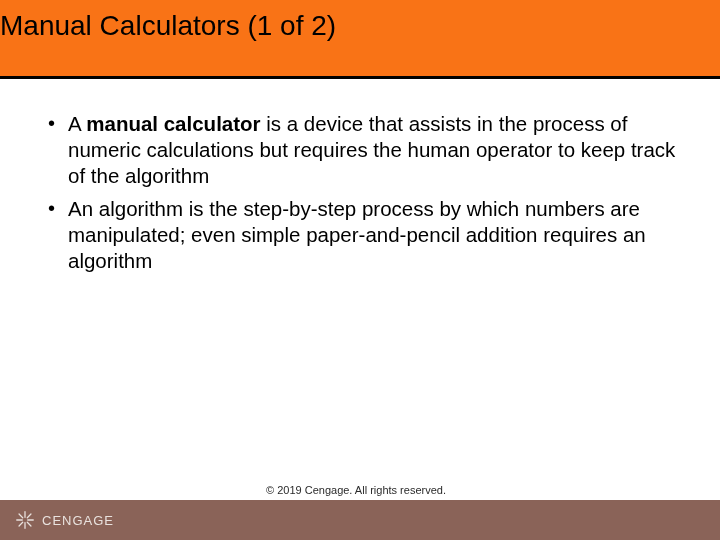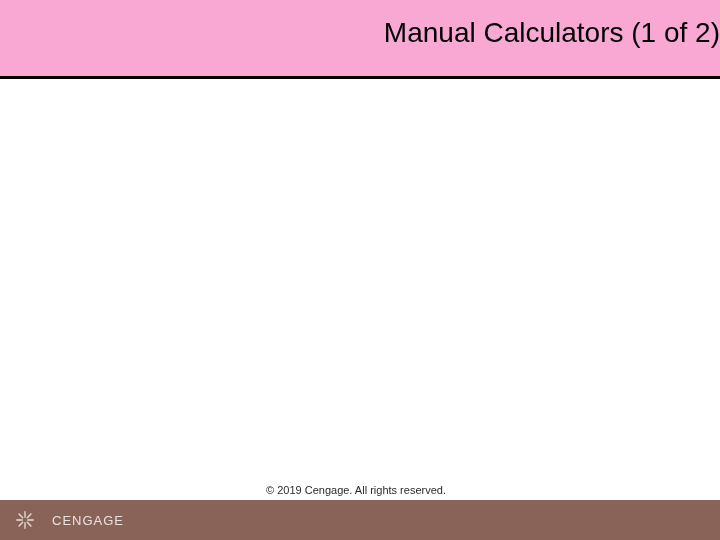--- a/index.html
+++ b/index.html
@@ -1,45 +1,51 @@
 <!DOCTYPE html>
 <html><head>
 <meta charset="utf-8">
 <style>
   * { margin: 0; padding: 0; box-sizing: border-box; }
   html, body { width: 720px; height: 540px; font-family: Arial, Helvetica, sans-serif; background: #fff; overflow: hidden; }
   .slide { width: 720px; height: 540px; position: relative; display: flex; flex-direction: column; }
-  .header-band { background: #f9a8d4; height: 76px; display: flex; align-items: flex-start; justify-content: flex-end; padding-top: 17px; }
+  .header-band { background: #f97316; height: 76px; display: flex; align-items: flex-start; justify-content: flex-start; padding-top: 10px; }
   .title { color: #000; font-size: 28px; font-weight: 400; }
   .underline { height: 3px; background: #000; margin: 0 0 0 0; }
   .body { flex: 1; padding: 32px 40px 0 46px; }
   ul.bullets { list-style: none; }
   ul.bullets > li { position: relative; padding-left: 22px; margin-bottom: 6px; font-size: 20.5px; line-height: 1.28; color: #000; }
   ul.bullets > li::before { content: "•"; position: absolute; left: 2px; top: 0; font-size: 20px; color: #000; }
   .b { font-weight: 700; }
   .footer { position: absolute; bottom: 0; left: 0; right: 0; height: 40px; background: #8a6358; display: flex; align-items: center; }
-  .logo { display: flex; align-items: center; gap: 16px; margin-left: 14px; color: #fff; justify-content: center; }
+  .logo { display: flex; align-items: center; gap: 6px; margin-left: 14px; color: #fff; justify-content: center; }
   .logo-mark { width: 22px; height: 22px; position: relative; }
   .logo-text { font-size: 13px; letter-spacing: 1px; font-weight: 400; color: #e9e2de; }
   .copyright { position: absolute; left: 0; right: 8px; text-align: center; font-size: 11px; color: #2a2a2a; bottom: 44px; }
   
   .pre-footer { position: absolute; bottom: 40px; left: 0; right: 0; height: 1px; background: rgba(0,0,0,0); }
 </style>
 </head>
 <body>
 
 <div class="slide">
 
   <div class="header-band">
     <div class="title">Manual Calculators (1 of 2)</div>
   </div>
   <div class="underline"></div>
 
   <div class="body">
     <ul class="bullets">
+      <li>
+        <span>A </span><span class="b">manual calculator</span><span> is a device that assists in the process of numeric calculations but requires the human operator to keep track of the algorithm</span>
+      </li>
+      <li>
+        <span></span><span class="b"></span><span>An algorithm is the step-by-step process by which numbers are manipulated; even simple paper-and-pencil addition requires an algorithm</span>
+      </li>
     </ul>
   </div>
 
   <div class="copyright">© 2019 Cengage. All rights reserved.</div>
   <div class="pre-footer"></div>
 
   <div class="footer">
     <div class="logo">
       <span class="logo-mark">
         <svg viewBox="0 0 24 24" width="22" height="22">

